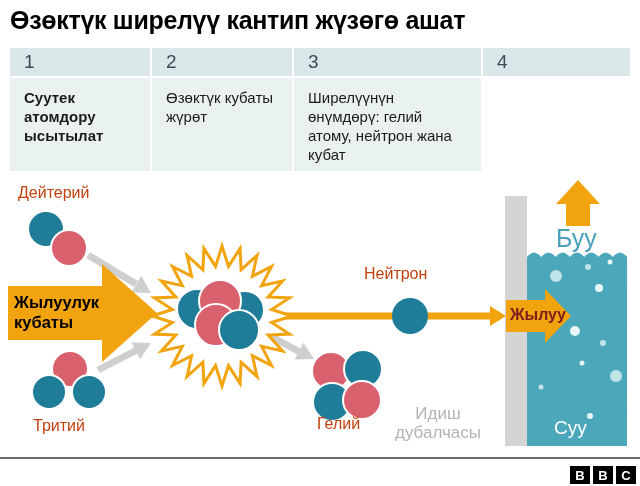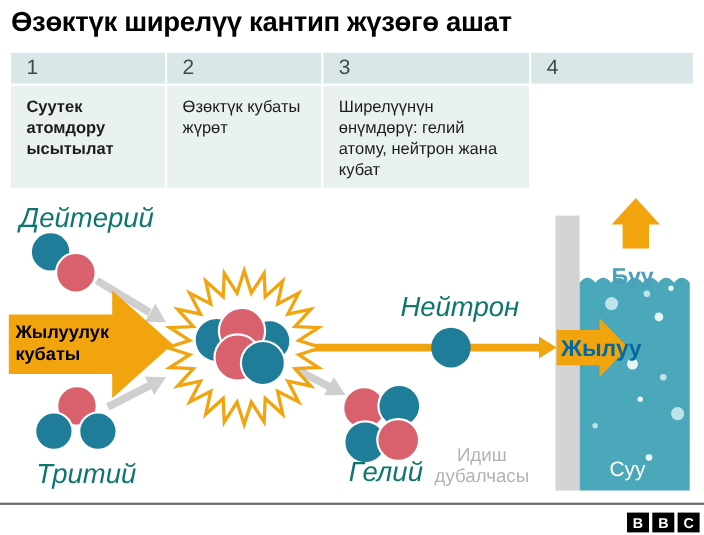--- a/index.html
+++ b/index.html
@@ -12,26 +12,26 @@
          grid-template-columns:140px 140px 187px 147px;grid-template-rows:28px 93px;
          column-gap:2px;row-gap:2px;}
   .step-num{background:var(--table-header-bg);font-size:19px;color:#3e4a4e;
             padding:3px 0 0 14px;}
   .step-text{background:var(--table-body-bg);font-size:15px;line-height:19px;color:#1c1c1c;
              padding:10px 12px 0 14px;}
   .step-text.bold{font-weight:bold;}
   
   .diagram{position:absolute;inset:0;}
   .diagram svg{position:absolute;inset:0;}
-  .dlabel{position:absolute;font-size:25px;color:#0f766e;white-space:nowrap;font-style:italic;}
+  .dlabel{position:absolute;font-size:16px;color:#c2410c;white-space:nowrap;}
   .heat-energy-label{position:absolute;left:14px;top:292px;width:100px;font-size:16.5px;
                      line-height:20px;font-weight:bold;color:#000;}
-  .heat-label{position:absolute;left:510px;top:306px;font-size:21px;font-weight:bold;color:#0369a1;}
-  .steam-label{position:absolute;left:556px;top:224px;font-size:21px;font-weight:700;
-               color:var(--steam-text);margin-top:16px;}
+  .heat-label{position:absolute;left:510px;top:306px;font-size:16px;font-weight:bold;color:#7f1d1d;}
+  .steam-label{position:absolute;left:556px;top:224px;font-size:25px;font-weight:400;
+               color:var(--steam-text);}
   .water-label{position:absolute;left:554px;top:417px;font-size:19px;color:#fff;}
   .wall-label{position:absolute;right:142px;top:404px;width:120px;font-size:17px;line-height:19px;
               color:#b3b3b3;text-align:center;}
   
   .footer-line{position:absolute;left:0;right:0;top:457px;height:2px;background:#6a6a6a;}
   .bbc-logo{position:absolute;right:4px;top:466px;display:flex;gap:3px;}
   .bbc-sq{width:20px;height:18px;background:#000;color:#fff;font-weight:bold;font-size:13px;
           display:flex;align-items:center;justify-content:center;}
 </style>
 </head>

